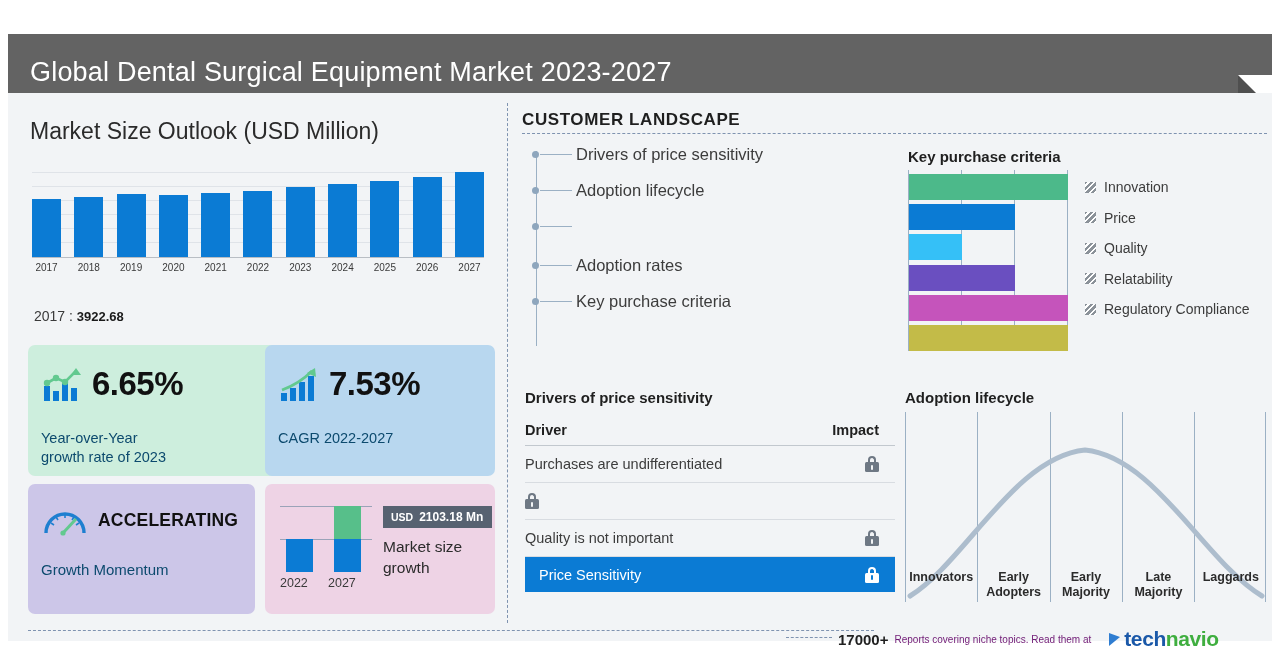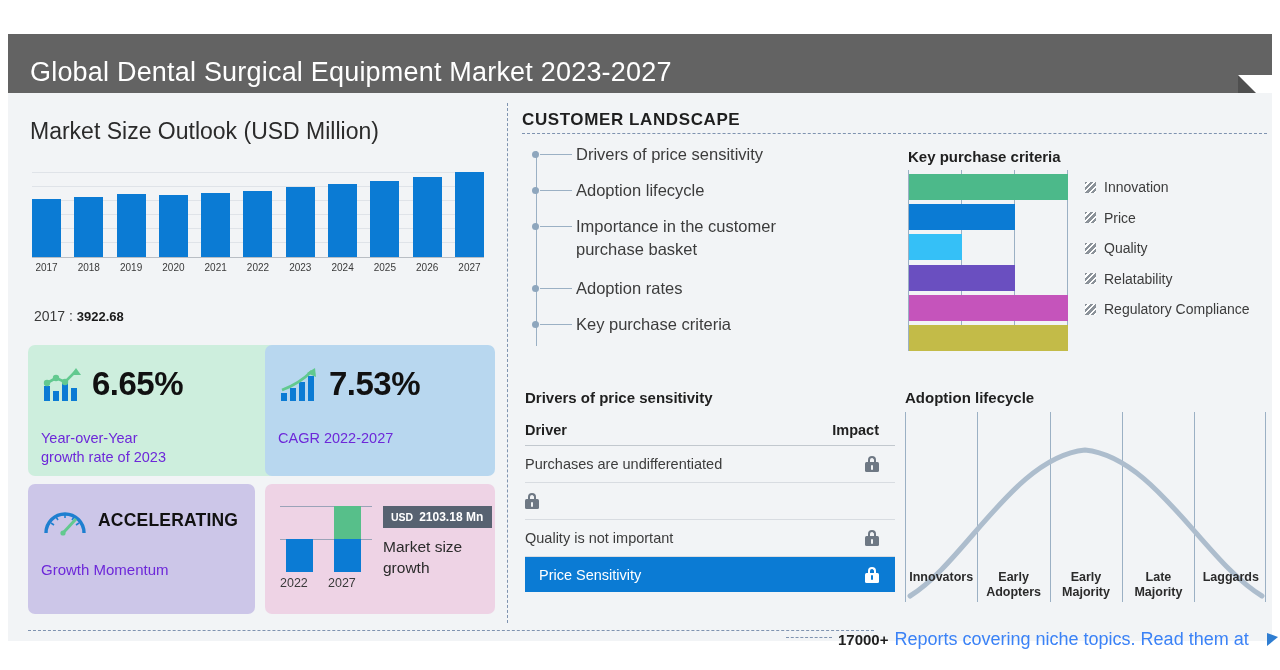--- a/index.html
+++ b/index.html
@@ -153,21 +153,21 @@
   .big-pct {
     font-size: 33px;
     font-weight: 700;
     color: #111111;
     letter-spacing: -0.5px;
   }
   .card-sub {
     position: absolute;
     left: 13px; top: 84px;
     font-size: 14.5px;
-    color: #6d28d9;
+    color: #0c4a6e;
     line-height: 19px;
   }
   .card-sub.one-line { top: 84px; }
   .accel-word {
     font-size: 17.5px;
     font-weight: 700;
     color: #111111;
     letter-spacing: 0.2px;
   }
   .card-c .card-sub { top: 76px; font-size: 15px; }
@@ -463,22 +463,22 @@
     align-items: center;
     gap: 6px;
     white-space: nowrap;
   }
   .footer-count {
     font-size: 15px;
     font-weight: 700;
     color: #1f1f1f;
   }
   .footer-text {
-    font-size: 18px;
-    color: #3b82f6;
+    font-size: 10px;
+    color: #701a75;
   }
   .brand {
     display: flex;
     align-items: center;
     gap: 3px;
     margin-left: 12px;
   }
   .brand-mark {
     width: 0; height: 0;
     border-left: 11px solid #2f7dd1;
@@ -648,21 +648,20 @@
             <span class="cl-dot"></span>
             <span class="cl-line"></span>
           </span>
           <span class="cl-text">Adoption lifecycle</span>
         </div>
         <div class="cl-item" style="margin-bottom: 16px;">
           <span class="cl-connector">
             <span class="cl-dot"></span>
             <span class="cl-line"></span>
           </span>
-          <span class="cl-text">Importance in the customer purchase basket</span>
         </div>
         <div class="cl-item">
           <span class="cl-connector">
             <span class="cl-dot"></span>
             <span class="cl-line"></span>
           </span>
           <span class="cl-text">Adoption rates</span>
         </div>
         <div class="cl-item">
           <span class="cl-connector">

